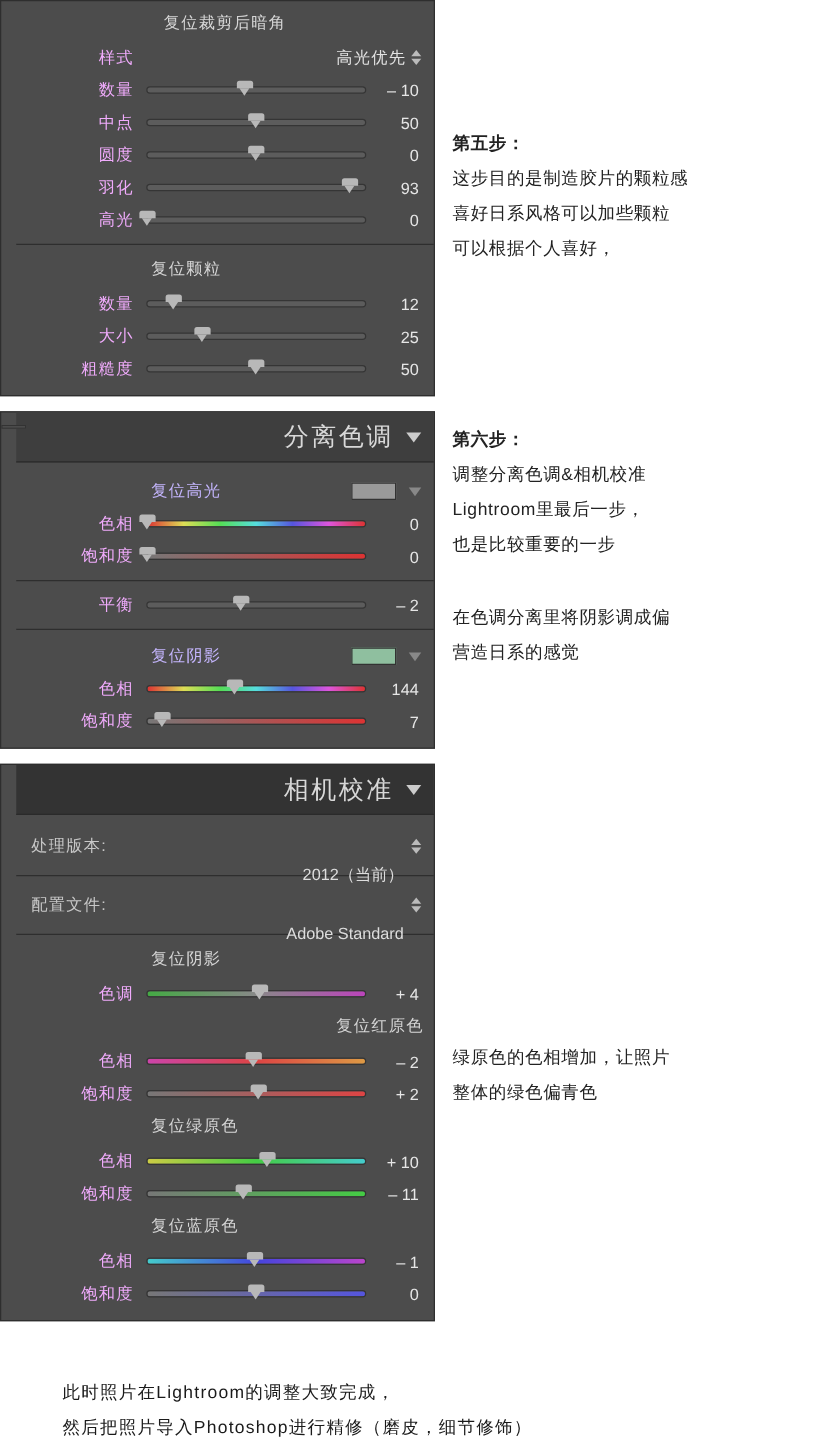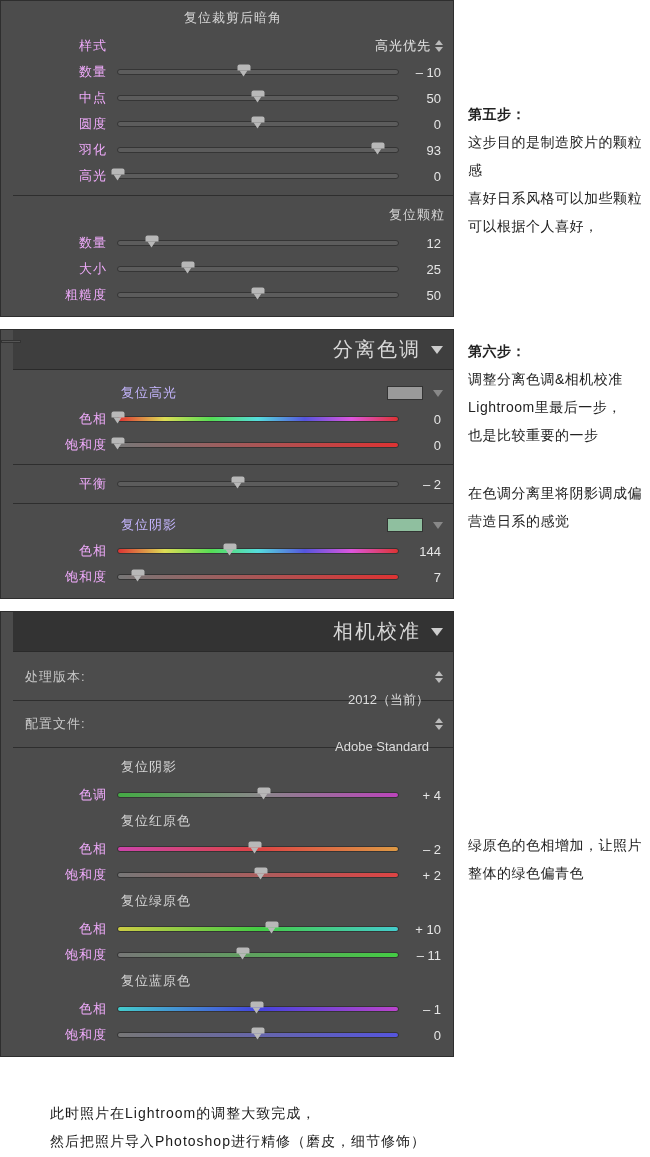--- a/index.html
+++ b/index.html
@@ -7,21 +7,21 @@
     background: #fff;
     font-family: "Microsoft YaHei", "PingFang SC", sans-serif;
     width: 650px;
     font-size: 13px;
   }
   .row-layout {
     display: flex;
     align-items: flex-start;
     margin-bottom: 12px;
   }
-  .panel-col { width: 454px; flex-shrink: 0; }
+  .panel-col { width: 348px; flex-shrink: 0; }
   .annot-col {
     padding: 8px 4px 8px 14px;
     color: #222;
     font-size: 14px;
     line-height: 2.0;
     letter-spacing: 0.5px;
   }
   .annot-block { margin-bottom: 24px; }
   .annot-strong { font-weight: 600; }
 
@@ -290,21 +290,21 @@
       <div class="ctrl-row">
         <div class="ctrl-label">高光</div>
         <div class="slider-track">
             <div class="slider-thumb" style="left:0%"></div>
           </div>
         <div class="ctrl-value">0</div>
       </div>
 
       <div class="section-divider"></div>
 
-      <div class="panel-title-center" style="text-align:right; padding-left:100px;">复位颗粒</div>
+      <div class="panel-title-center" style="text-align:left; padding-left:100px;">复位颗粒</div>
 
       <div class="ctrl-row">
         <div class="ctrl-label">数量</div>
         <div class="slider-track">
             <div class="slider-thumb" style="left:12%"></div>
           </div>
         <div class="ctrl-value">12</div>
       </div>
       <div class="ctrl-row">
         <div class="ctrl-label">大小</div>
@@ -441,21 +441,21 @@
 
       <div class="panel-title-center" style="text-align:left; padding-left:100px;">复位阴影</div>
       <div class="ctrl-row">
         <div class="ctrl-label">色调</div>
         <div class="slider-track gradient-tint">
             <div class="slider-thumb" style="left:52%"></div>
           </div>
         <div class="ctrl-value">+ 4</div>
       </div>
 
-      <div class="panel-title-center" style="text-align:left; padding-left:100px;">复位红原色</div>
+      <div class="panel-title-center" style="text-align:right; padding-left:100px;">复位红原色</div>
       <div class="ctrl-row">
         <div class="ctrl-label">色相</div>
         <div class="slider-track gradient-red-hue">
             <div class="slider-thumb" style="left:49%"></div>
           </div>
         <div class="ctrl-value">– 2</div>
       </div>
       <div class="ctrl-row">
         <div class="ctrl-label">饱和度</div>
         <div class="slider-track gradient-red-sat">

